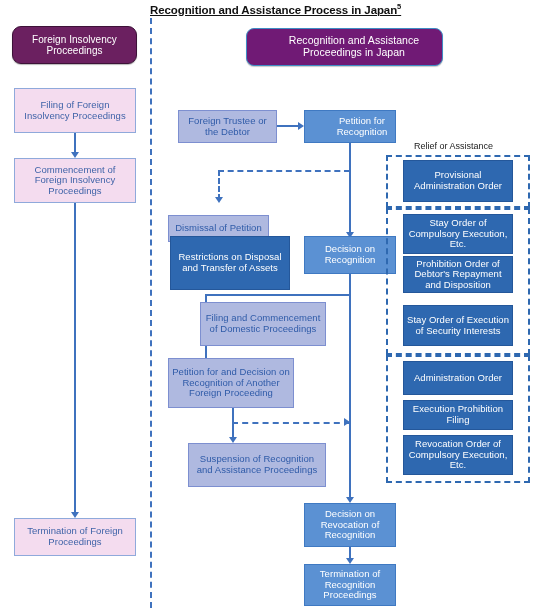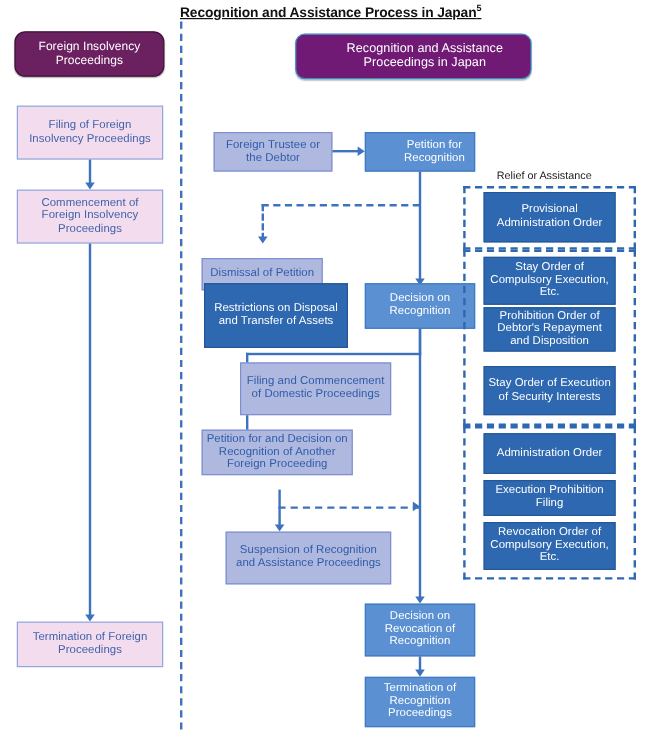--- a/index.html
+++ b/index.html
@@ -93,21 +93,21 @@
   <div class="node n-med" style="left:304px;top:236px;width:92px;height:38px;">Decision on Recognition</div>
 
   <div class="ln ln-v" style="left:349px;top:274px;height:22px;"></div>
   <div class="ln ln-h" style="left:205px;top:294px;width:146px;"></div>
   <div class="ln ln-v" style="left:205px;top:294px;height:10px;"></div>
 
   <div class="node n-pale" style="left:168px;top:302px;width:126px;height:44px;margin-left:32px;">Filing and Commencement of Domestic Proceedings</div>
 
   <div class="ln ln-v" style="left:205px;top:346px;height:14px;"></div>
 
-  <div class="node n-pale" style="left:168px;top:358px;width:126px;height:38px;">Petition for and Decision on Recognition of Another Foreign Proceeding</div>
+  <div class="node n-pale" style="left:168px;top:358px;width:126px;height:50px;">Petition for and Decision on Recognition of Another Foreign Proceeding</div>
 
   <div class="ln ln-v" style="left:232px;top:408px;height:32px;"></div>
   <div class="arrow-d" style="left:229px;top:437px;"></div>
 
   <div class="dash-h" style="left:232px;top:422px;width:118px;"></div>
   <div class="arrow-r" style="left:344px;top:418px;"></div>
 
   <div class="node n-pale" style="left:168px;top:443px;width:138px;height:44px;margin-left:20px;">Suspension of Recognition and Assistance Proceedings</div>
 
   <div class="ln ln-v" style="left:349px;top:274px;height:226px;"></div>

